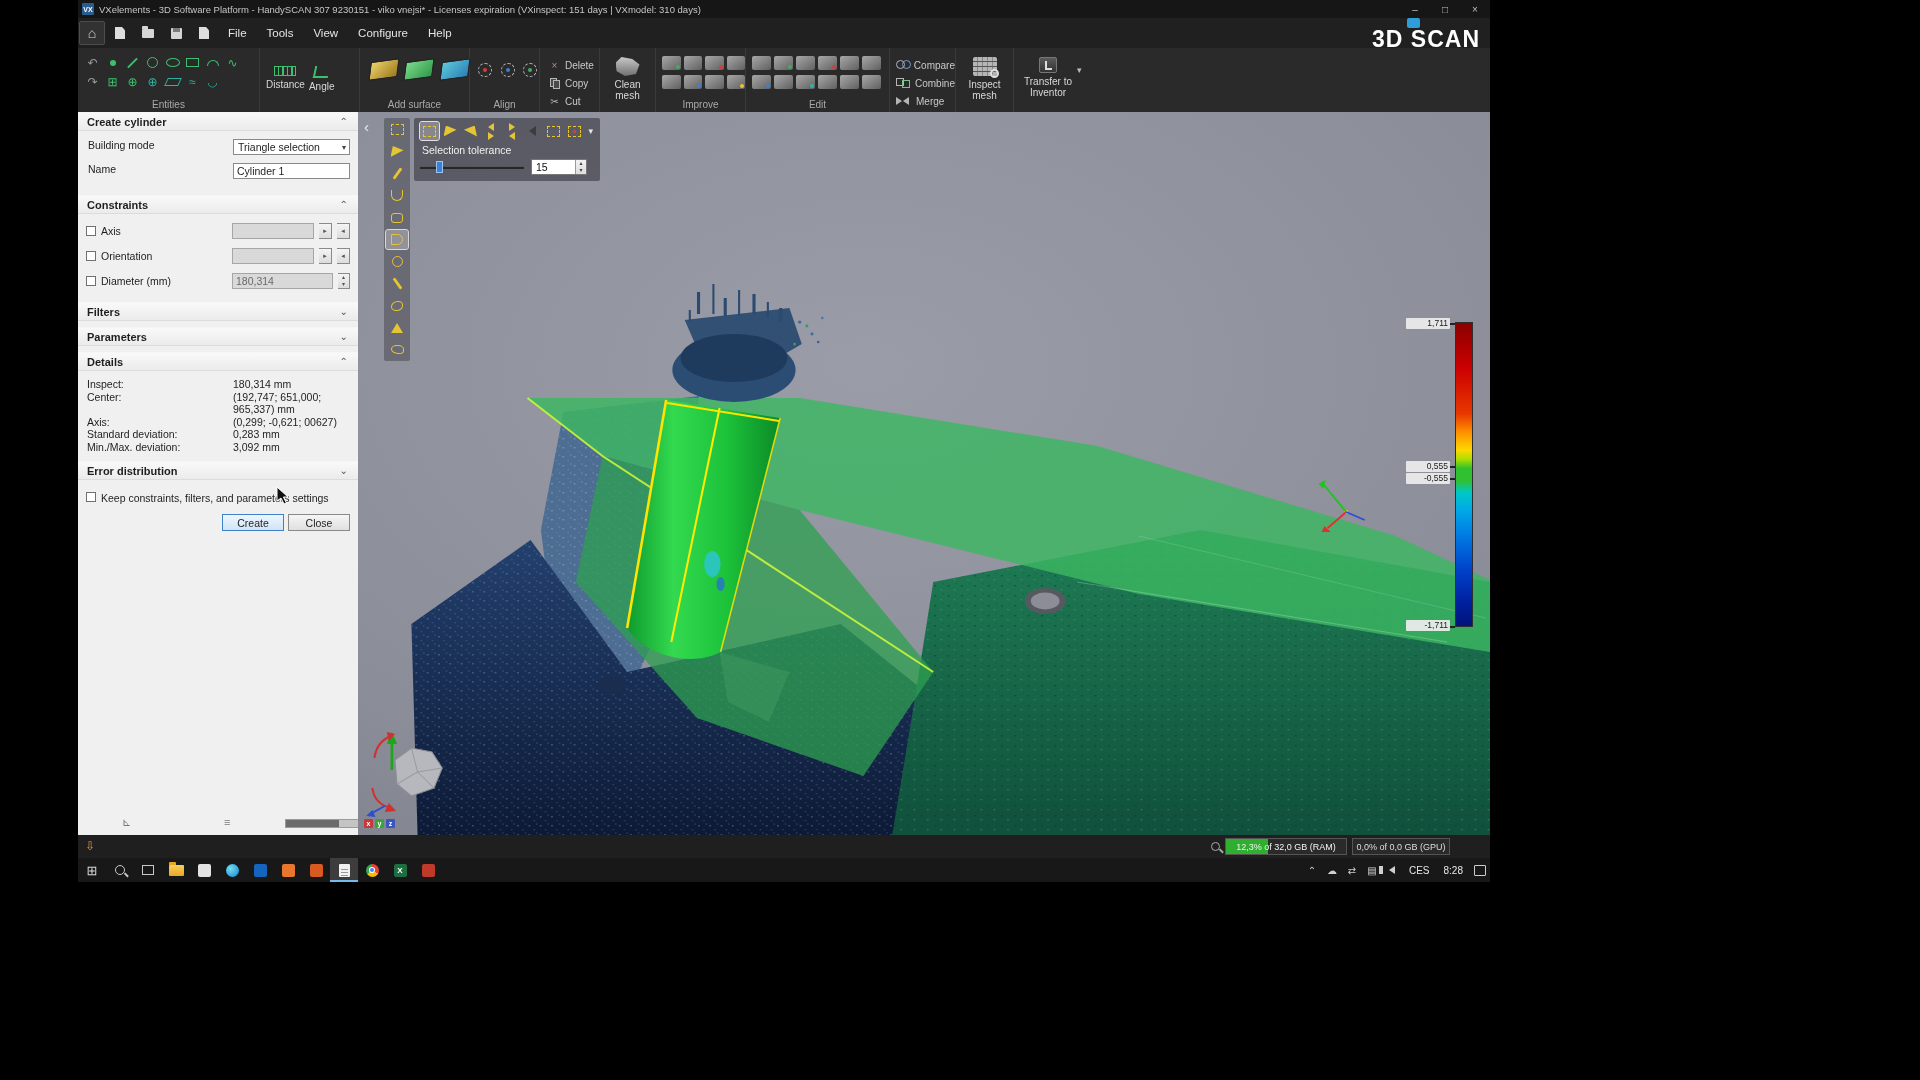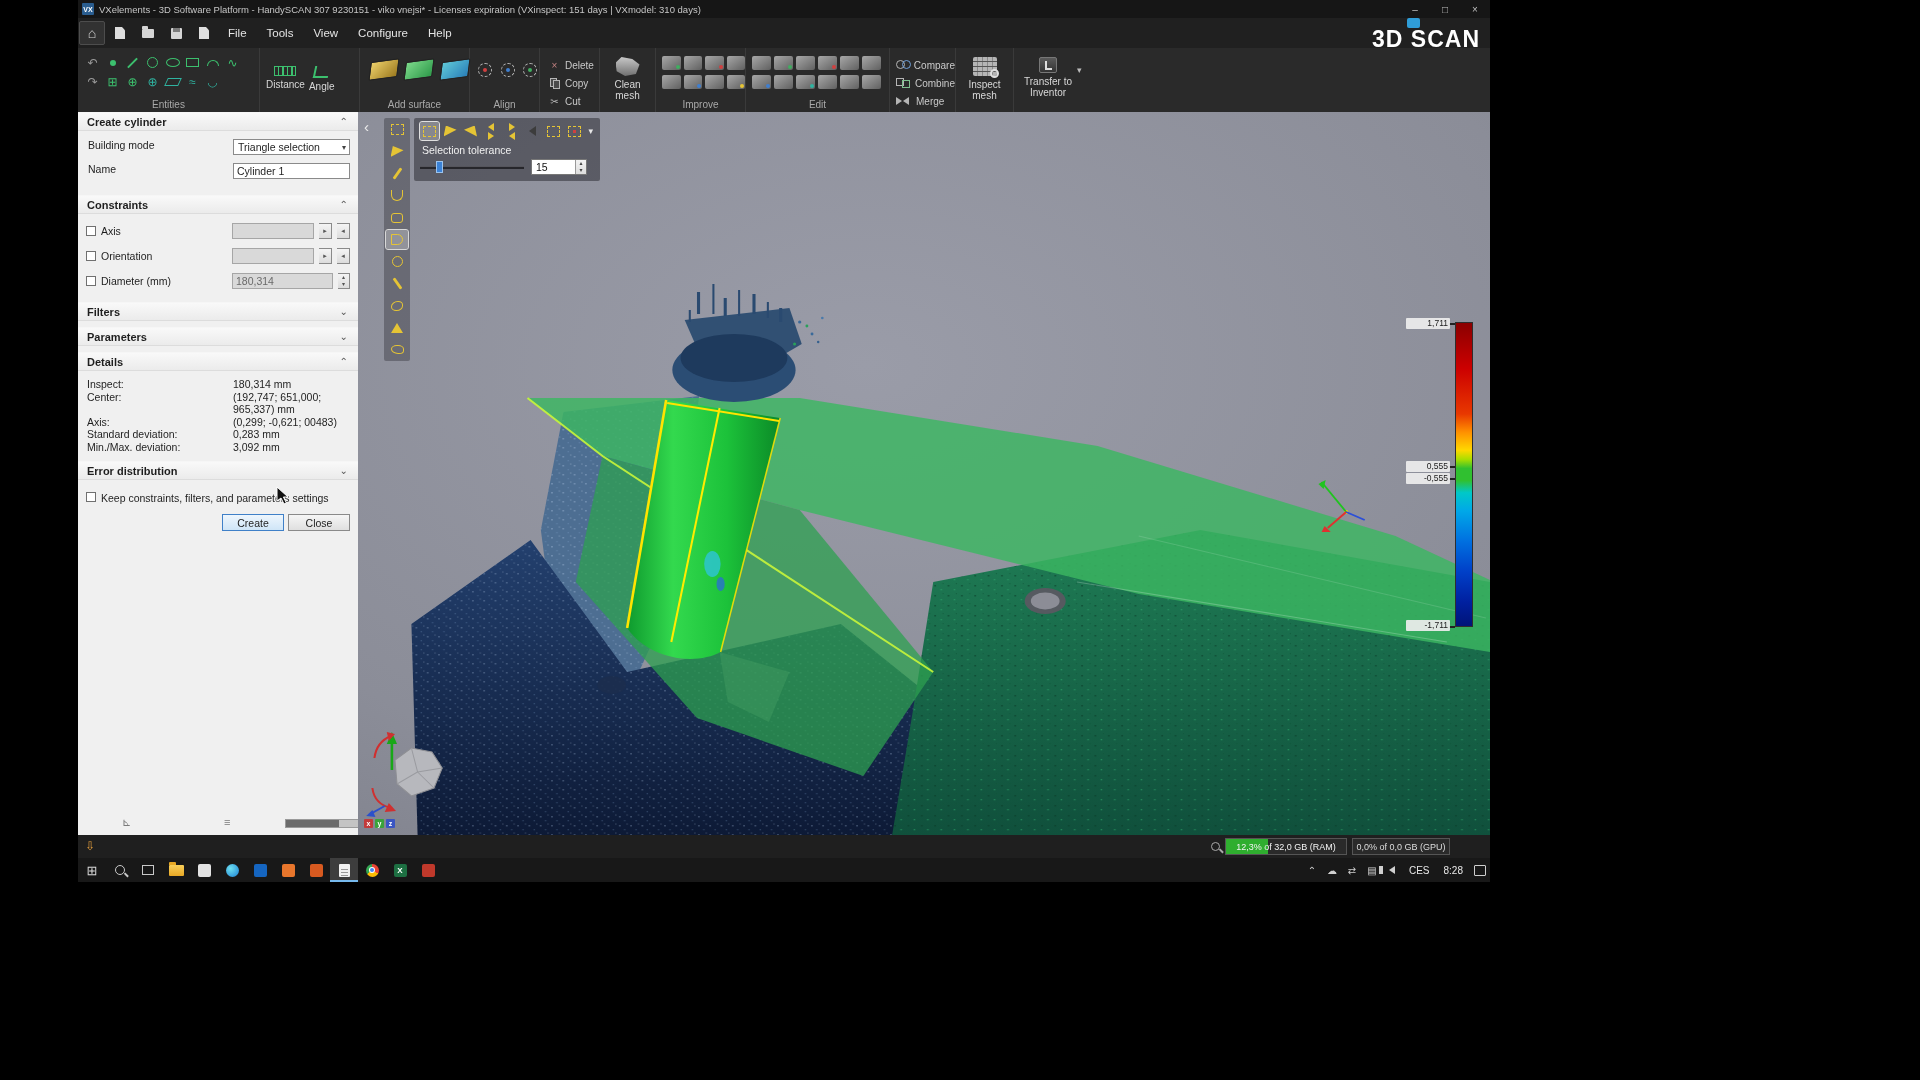--- a/index.html
+++ b/index.html
@@ -531,21 +531,21 @@
           <div class="drow">
             <span class="dlabel">Inspect:</span>
             <span class="dval">180,314 mm</span>
           </div>
           <div class="drow">
             <span class="dlabel">Center:</span>
             <span class="dval">(192,747; 651,000; 965,337) mm</span>
           </div>
           <div class="drow">
             <span class="dlabel">Axis:</span>
-            <span class="dval">(0,299; -0,621; 00483)</span>
+            <span class="dval">(0,299; -0,621; 00627)</span>
           </div>
           <div class="drow">
             <span class="dlabel">Standard deviation:</span>
             <span class="dval">0,283 mm</span>
           </div>
           <div class="drow">
             <span class="dlabel">Min./Max. deviation:</span>
             <span class="dval">3,092 mm</span>
           </div>
         </div>

